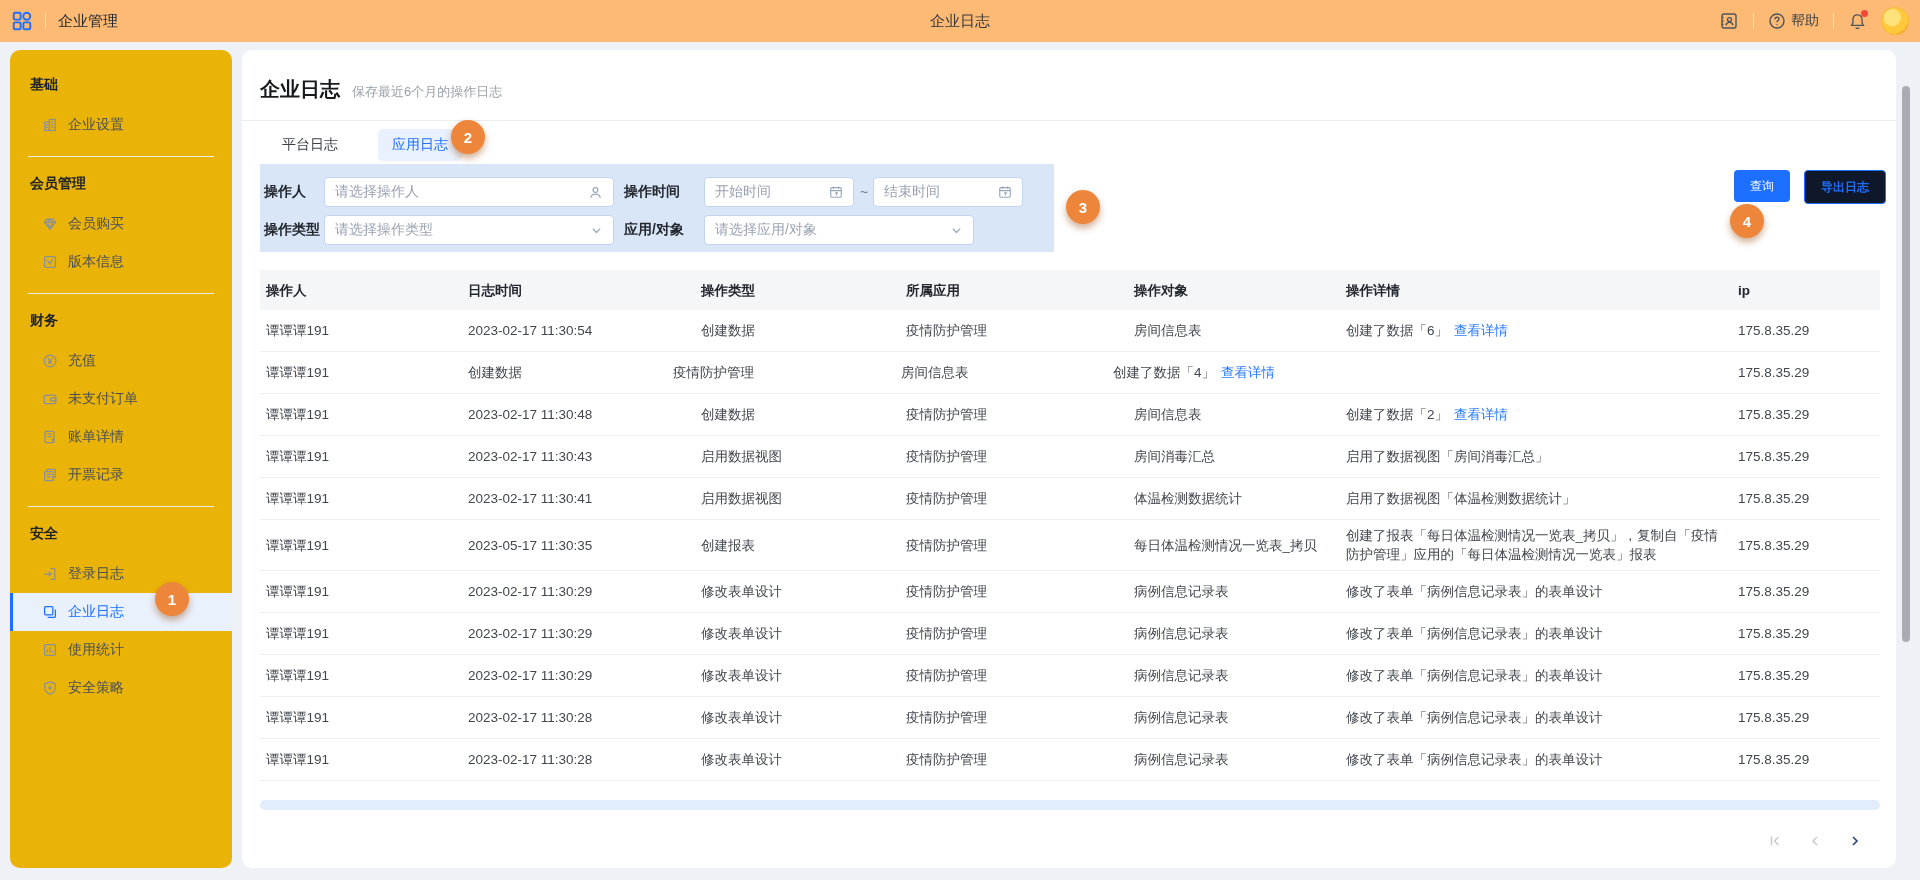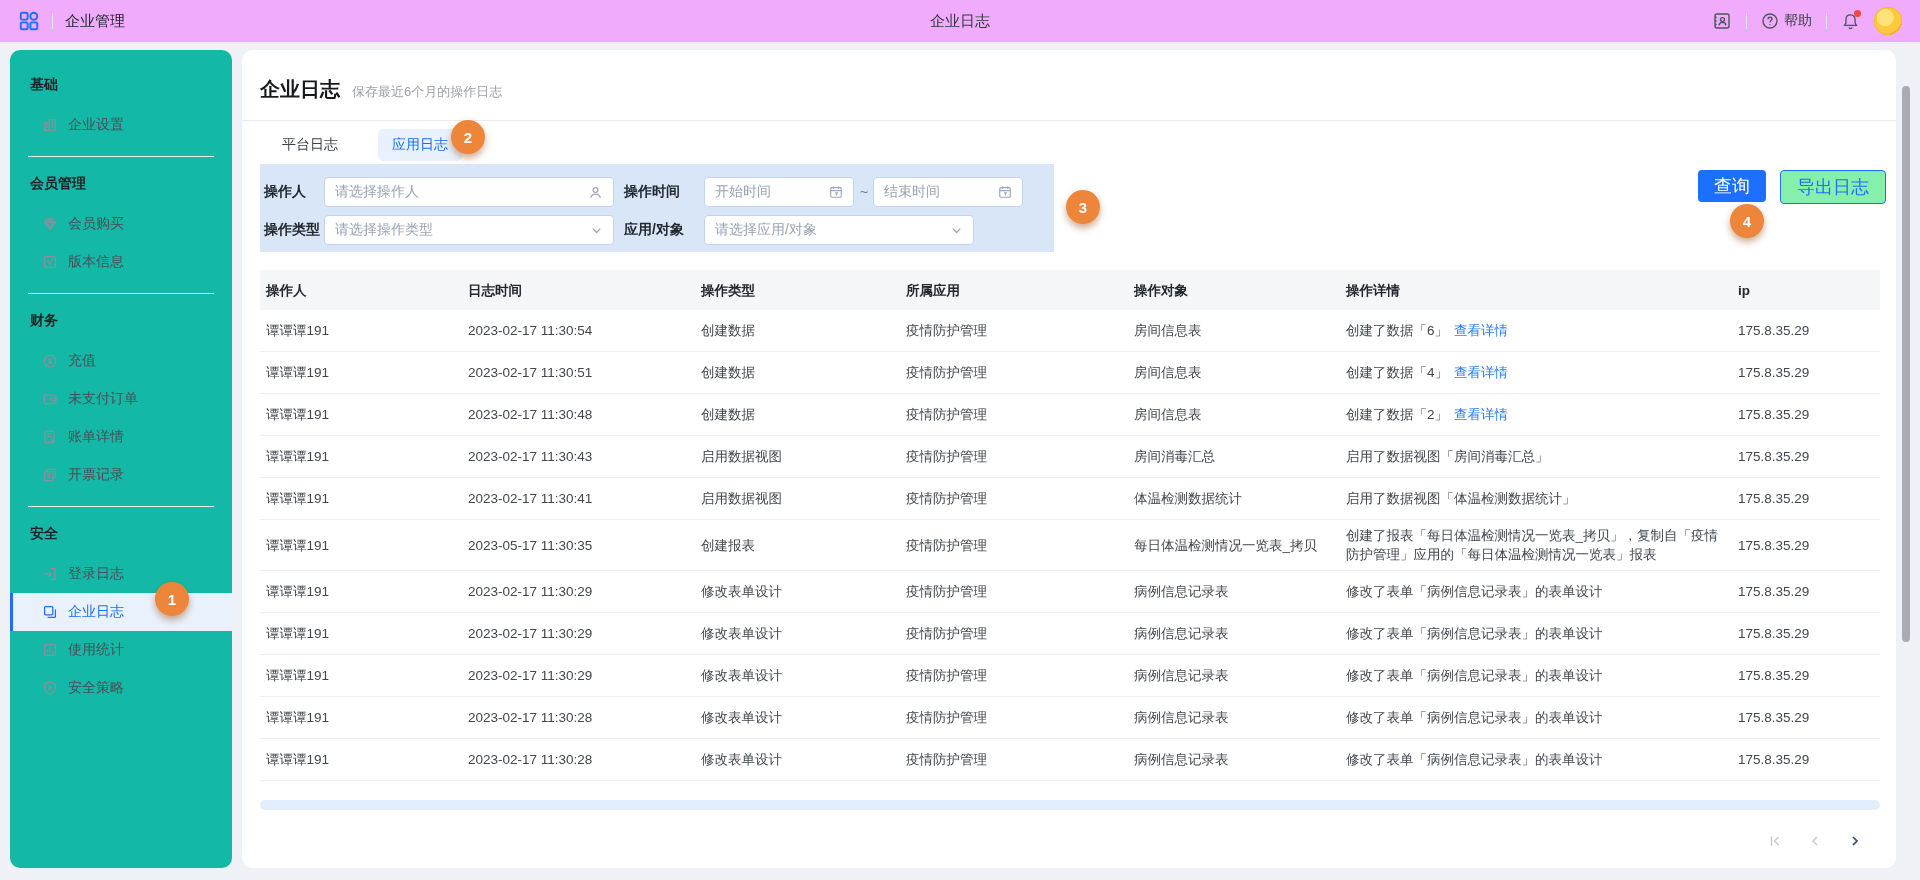--- a/index.html
+++ b/index.html
@@ -5,36 +5,36 @@
   * { margin:0; padding:0; box-sizing:border-box; }
   html,body { width:1920px; height:880px; }
   body {
     font-family:"Liberation Sans","DejaVu Sans",sans-serif;
     background:#eef1f6; color:#1f2329; overflow:hidden; position:relative;
   }
   .icn { display:inline-flex; align-items:center; justify-content:center; line-height:0; }
   .icn svg { display:block; }
 
   
-  .topbar{ position:absolute; left:0; top:0; width:1920px; height:42px; background:#f0abfc;
-           display:flex; align-items:center; padding:0 18px; z-index:5; }
+  .topbar{ position:absolute; left:0; top:0; width:1920px; height:42px; background:#fdba74;
+           display:flex; align-items:center; padding:0 11px; z-index:5; }
   .topbar-left{ display:flex; align-items:center; gap:12px; }
   .topbar-divider{ width:1px; height:16px; background:#e3e5e8; }
   .app-title{ font-size:15px; color:#25282e; }
   .topbar-center{ position:absolute; left:50%; transform:translateX(-50%); font-size:15px; color:#33373d; }
   .topbar-right{ margin-left:auto; display:flex; align-items:center; gap:14px; color:#4e545c; }
   .help-group{ display:flex; align-items:center; gap:5px; font-size:14px; color:#3c4149; cursor:pointer; }
   .bell-wrap{ position:relative; }
   .bell-dot{ position:absolute; right:-1px; top:-2px; width:7px; height:7px; border-radius:50%; background:#f5483b; }
   .avatar{ width:28px; height:28px; border-radius:50%;
            background:radial-gradient(circle at 40% 38%, #ffe27a 0 35%, #ffc83d 36% 68%, #f99b1d 69% 100%);
            box-shadow:0 0 0 1px #f3b93f inset; }
 
   
-  .side-card{ position:absolute; left:10px; top:50px; width:222px; height:818px; background:#14b8a6;
+  .side-card{ position:absolute; left:10px; top:50px; width:222px; height:818px; background:#eab308;
               border-radius:10px; padding-top:10px; overflow:hidden; }
   .side-section-title{ padding:16px 20px 12px; font-size:14px; font-weight:bold; color:#1f2329; }
   .side-item{ position:relative; height:38px; display:flex; align-items:center; gap:10px;
               padding-left:32px; font-size:14px; color:#4a4f57; cursor:pointer; }
   .side-item .icn{ color:#8a909b; }
   .side-item.active{ background:#e9f1fd; color:#1c6fff; }
   .side-item.active .icn{ color:#1c6fff; }
   .side-item.active::before{ content:""; position:absolute; left:0; top:0; bottom:0; width:3px; background:#1c6fff; }
   .side-divider{ margin:12px 18px 2px; border-top:1px solid #ededee; }
 
@@ -61,24 +61,24 @@
   .f-ctl .icn{ color:#9aa7bd; margin-left:8px; }
   .ctl-operator{ left:64px; width:290px; }
   .ctl-start{ left:444px; width:150px; }
   .ctl-end{ left:613px; width:150px;justify-content:center; }
   .tilde{ position:absolute; left:600px; color:#6b7widthch0; color:#6f7682; }
   .ctl-type{ left:64px; width:290px; }
   .ctl-app{ left:444px; width:270px; }
 
   
   .actions{ position:absolute; top:120px; right:10px; display:flex; gap:14px; }
-  .btn{ height:32px; border-radius:4px; font-size:18px; display:flex; align-items:center; justify-content:center;
+  .btn{ height:32px; border-radius:4px; font-size:12px; display:flex; align-items:center; justify-content:center;
         cursor:pointer; padding:16px 16px; white-space:nowrap; }
   .btn-primary{ background:#1c6fff; color:#fff; }
-  .btn-ghost{ background:#86efac; color:#1c6fff; border:1px solid #1c6fff; }
+  .btn-ghost{ background:#0f172a; color:#1c6fff; border:1px solid #1c6fff;font-weight:bold; }
 
   
   .table{ position:absolute; top:220px; left:18px; width:1620px; font-size:13.5px; }
   .t-head{ display:flex; align-items:center; height:40px; background:#f4f6f8; color:#23272e; font-weight:bold; }
   .t-row{ display:flex; align-items:center; min-height:42px; border-bottom:1px solid #efefef; color:#42464e; }
   .t-cell{ padding:6px 12px 6px 6px; line-height:19px; }
   .c0{ width:202px; } .c1{ width:233px; } .c2{ width:205px; } .c3{ width:228px; }
   .c4{ width:212px; } .c5{ flex:1; } .c6{ width:148px; }
   .detail-link{ color:#2b7cff; margin-left:6px; cursor:pointer; white-space:nowrap; }
 
@@ -348,21 +348,20 @@
           <span class="t-cell c0">谭谭谭191</span>
           <span class="t-cell c1">2023-02-17 11:30:54</span>
           <span class="t-cell c2">创建数据</span>
           <span class="t-cell c3">疫情防护管理</span>
           <span class="t-cell c4">房间信息表</span>
           <span class="t-cell c5"><span>创建了数据「6」</span><span class="detail-link">查看详情</span></span>
           <span class="t-cell c6">175.8.35.29</span>
         </div>
         <div class="t-row">
           <span class="t-cell c0">谭谭谭191</span>
-          <span class="t-cell c1">2023-02-17 11:30:51</span>
           <span class="t-cell c2">创建数据</span>
           <span class="t-cell c3">疫情防护管理</span>
           <span class="t-cell c4">房间信息表</span>
           <span class="t-cell c5"><span>创建了数据「4」</span><span class="detail-link">查看详情</span></span>
           <span class="t-cell c6">175.8.35.29</span>
         </div>
         <div class="t-row">
           <span class="t-cell c0">谭谭谭191</span>
           <span class="t-cell c1">2023-02-17 11:30:48</span>
           <span class="t-cell c2">创建数据</span>

